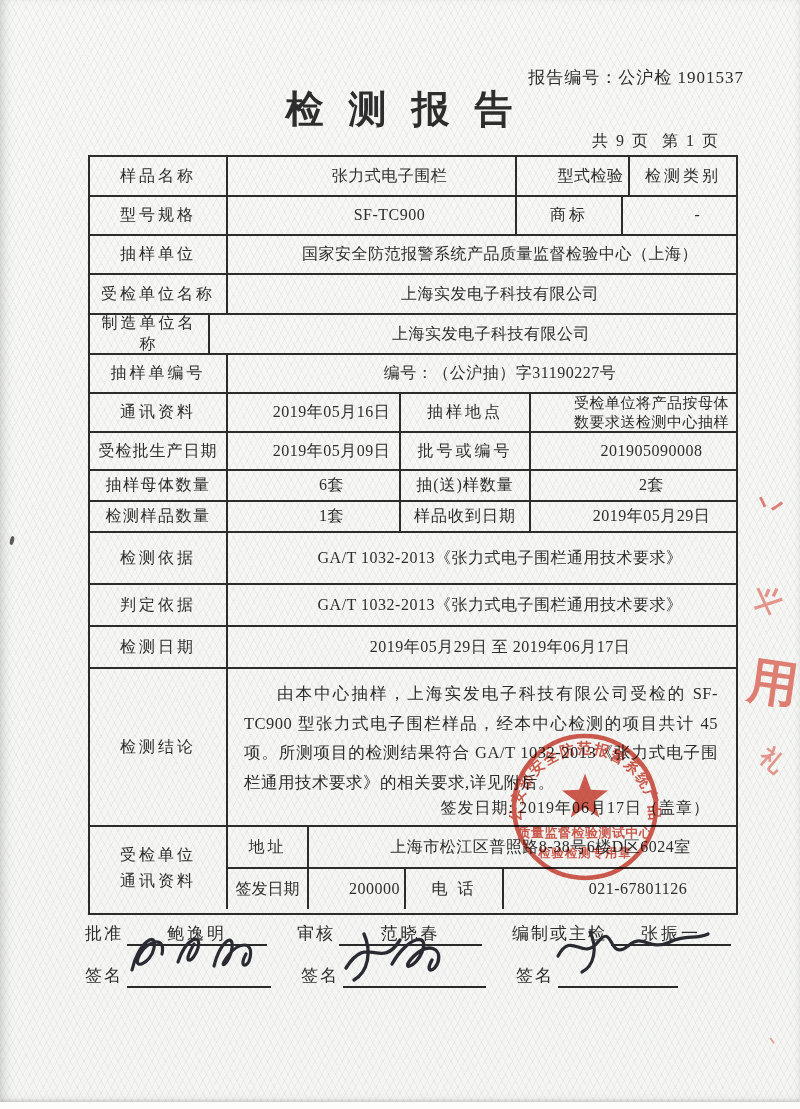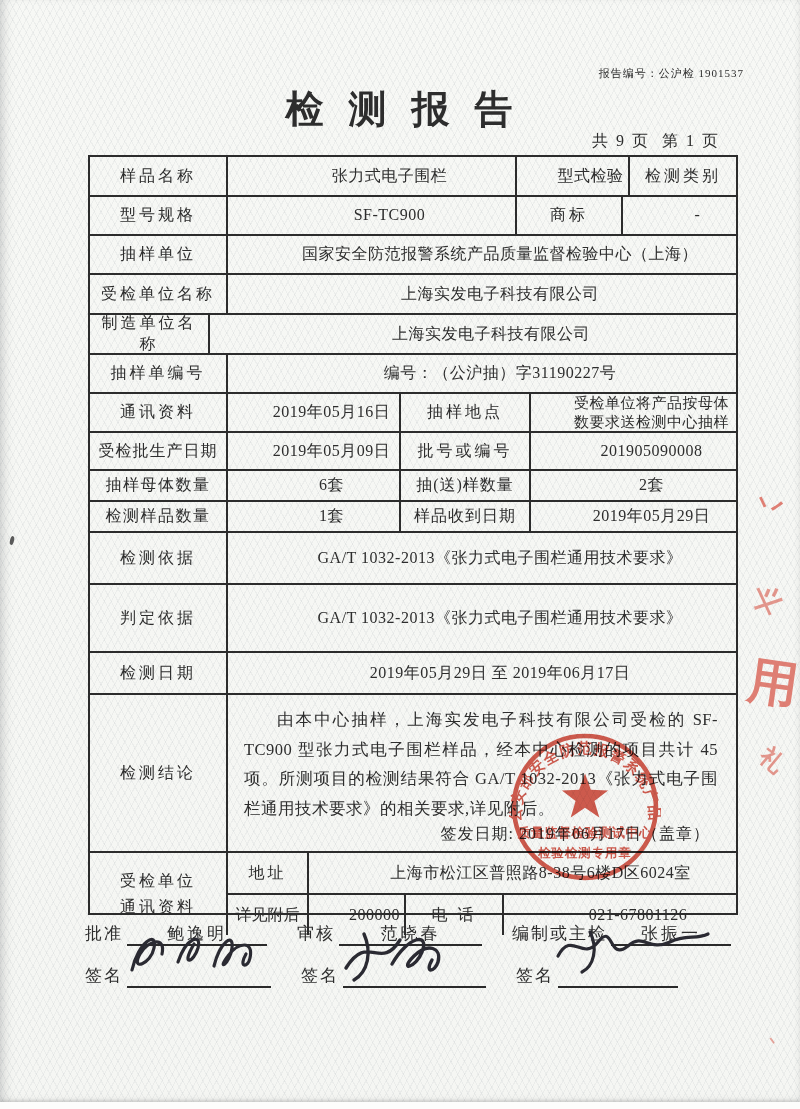--- a/index.html
+++ b/index.html
@@ -14,21 +14,21 @@
     background:
       repeating-linear-gradient(62deg,  rgba(165,172,178,0.13) 0 1px, transparent 1px 6px),
       repeating-linear-gradient(-62deg, rgba(165,172,178,0.13) 0 1px, transparent 1px 6px),
       linear-gradient(#f7f8f5,#f5f6f3);
     box-shadow: inset 10px 0 14px -10px rgba(70,75,80,.35),
                 inset -4px 0 8px -6px rgba(70,75,80,.18),
                 inset 0 -14px 16px -12px rgba(120,125,130,.25);
   }
   .report-no{
     position:absolute; top:66px; right:56px;
-    font-size:11px; letter-spacing:1px; white-space:nowrap;
+    font-size:17px; letter-spacing:1px; white-space:nowrap;
   }
   .doc-title{
     position:absolute; top:84px; left:0; width:100%;
     text-align:center; font-size:38px; font-weight:700;
     letter-spacing:2px; white-space:pre;
   }
   .pagination{
     position:absolute; top:131px; right:80px;
     font-size:16px; letter-spacing:2px; white-space:pre;
   }
@@ -159,21 +159,21 @@
       <div class="cell val" style="width:173px">1套</div>
       <div class="cell lbl" style="width:130px;letter-spacing:1px">样品收到日期</div>
       <div class="cell val" style="width:205px">2019年05月29日</div>
     </div>
 
     <div class="row" style="height:52px">
       <div class="cell lbl" style="width:138px">检测依据</div>
       <div class="cell val" style="flex:1">GA/T 1032-2013《张力式电子围栏通用技术要求》</div>
     </div>
 
-    <div class="row" style="height:68px">
+    <div class="row" style="height:42px">
       <div class="cell lbl" style="width:138px">判定依据</div>
       <div class="cell val" style="flex:1">GA/T 1032-2013《张力式电子围栏通用技术要求》</div>
     </div>
 
     <div class="row" style="height:42px">
       <div class="cell lbl" style="width:138px">检测日期</div>
       <div class="cell val" style="flex:1">2019年05月29日  至  2019年06月17日</div>
     </div>
 
     <div class="row" style="height:158px">
@@ -188,21 +188,21 @@
       <div class="cell lbl contact-lbl" style="width:138px">
         <span>受检单位</span>
         <span>通讯资料</span>
       </div>
       <div class="subcol">
         <div class="subrow">
           <div class="cell lbl" style="width:81px">地址</div>
           <div class="cell val" style="flex:1">上海市松江区普照路8-38号6楼D区6024室</div>
         </div>
         <div class="subrow">
-          <div class="cell lbl" style="width:81px;letter-spacing:0">详见附后</div>
+          <div class="cell lbl" style="width:81px;letter-spacing:0">签发日期</div>
           <div class="cell val" style="width:97px">200000</div>
           <div class="cell lbl" style="width:98px">电  话</div>
           <div class="cell val" style="flex:1">021-67801126</div>
         </div>
       </div>
     </div>
 
   </div>
 
   <svg class="stamp" viewBox="0 0 150 150">

